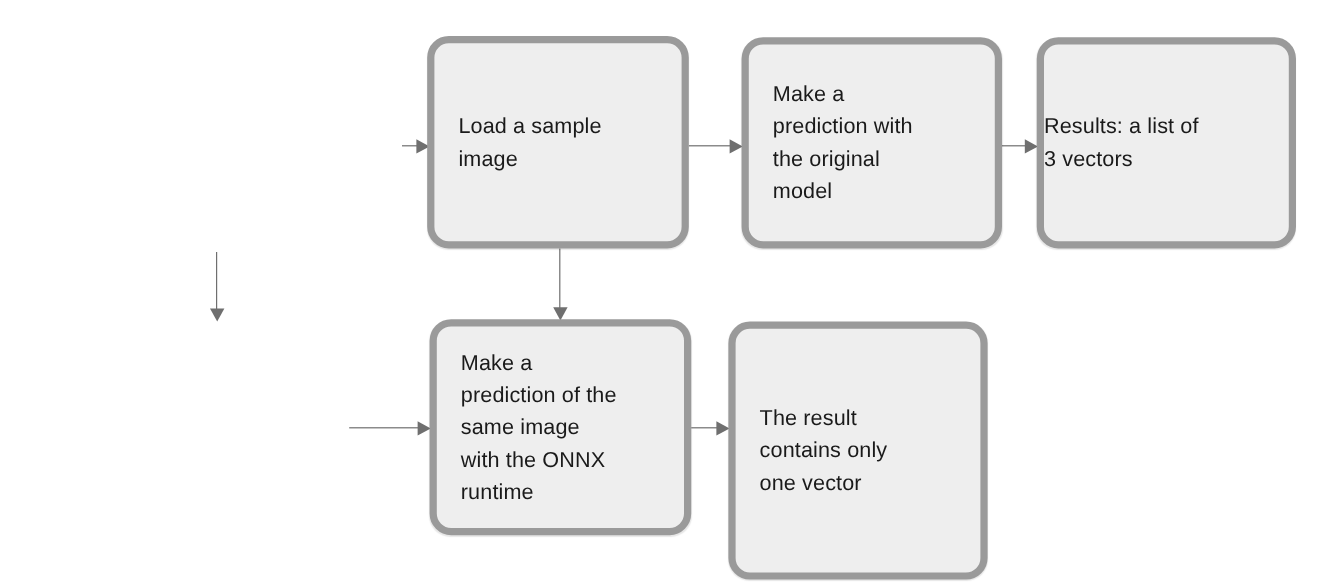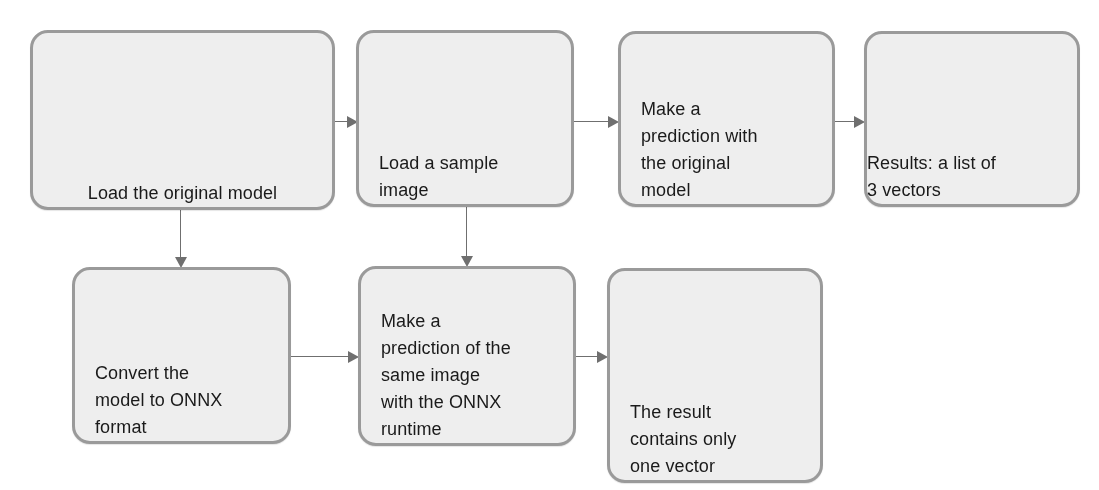--- a/index.html
+++ b/index.html
@@ -13,24 +13,24 @@
     width: 1099px;
     height: 490px;
     background: #ffffff;
     font-family: "Liberation Sans", sans-serif;
     overflow: hidden;
   }
   .node {
     position: absolute;
     box-sizing: border-box;
     background: #eeeeee;
-    border: 3px solid #000000;
+    border: 6px solid #000000;
     border-radius: 18px;
     display: flex;
-    align-items: flex-end;
+    align-items: center;
     box-shadow: 0 1px 1px rgba(0,0,0,0.10);
   }
   .node-label {
     font-size: 18px;
     line-height: 27px;
     color: #1a1a1a;
     white-space: pre-line;
     letter-spacing: 0.1px;
   }
   .node.align-center {
@@ -81,41 +81,33 @@
     <div class="edge-h" style="left: 835px; top: 121px; width: 20px; background: rgb(111, 111, 111);"></div>
     <div class="arrow-right" style="left: 854px; top: 116px; border-left-color: rgb(111, 111, 111);"></div>
     <div class="edge-v" style="left: 180px; top: 210px; height: 48px; background: rgb(111, 111, 111);"></div>
     <div class="arrow-down" style="left: 175px; top: 257px; border-top-color: rgb(111, 111, 111);"></div>
     <div class="edge-v" style="left: 466px; top: 207px; height: 50px; background: rgb(111, 111, 111);"></div>
     <div class="arrow-down" style="left: 461px; top: 256px; border-top-color: rgb(111, 111, 111);"></div>
     <div class="edge-h" style="left: 291px; top: 356px; width: 58px; background: rgb(111, 111, 111);"></div>
     <div class="arrow-right" style="left: 348px; top: 351px; border-left-color: rgb(111, 111, 111);"></div>
     <div class="edge-h" style="left: 576px; top: 356px; width: 22px; background: rgb(111, 111, 111);"></div>
     <div class="arrow-right" style="left: 597px; top: 351px; border-left-color: rgb(111, 111, 111);"></div>
-    <div class="node align-center" style="left: 30px; top: 30px; width: 305px; height: 180px; background: rgb(238, 238, 238); border-color: rgb(154, 154, 154); padding-left: 14px; padding-right: 14px;">
-      <div class="node-label" style="color: rgb(26, 26, 26);">Load the original model</div>
-    </div>
     <div class="node align-left" style="left: 356px; top: 30px; width: 218px; height: 177px; background: rgb(238, 238, 238); border-color: rgb(154, 154, 154); padding-left: 20px; padding-right: 10px;">
       <div class="node-label" style="color: rgb(26, 26, 26);">Load a sample
 image</div>
     </div>
     <div class="node align-left" style="left: 618px; top: 31px; width: 217px; height: 176px; background: rgb(238, 238, 238); border-color: rgb(154, 154, 154); padding-left: 20px; padding-right: 10px;">
       <div class="node-label" style="color: rgb(26, 26, 26);">Make a
 prediction with
 the original
 model</div>
     </div>
     <div class="node align-left" style="left: 864px; top: 31px; width: 216px; height: 176px; background: rgb(238, 238, 238); border-color: rgb(154, 154, 154); padding-right: 10px;">
       <div class="node-label" style="color: rgb(26, 26, 26);">Results: a list of
 3 vectors</div>
-    </div>
-    <div class="node align-left" style="left: 72px; top: 267px; width: 219px; height: 177px; background: rgb(238, 238, 238); border-color: rgb(154, 154, 154); padding-left: 20px; padding-right: 10px;">
-      <div class="node-label" style="color: rgb(26, 26, 26);">Convert the
-model to ONNX
-format</div>
     </div>
     <div class="node align-left" style="left: 358px; top: 266px; width: 218px; height: 180px; background: rgb(238, 238, 238); border-color: rgb(154, 154, 154); padding-left: 20px; padding-right: 10px;">
       <div class="node-label" style="color: rgb(26, 26, 26);">Make a
 prediction of the
 same image
 with the ONNX
 runtime</div>
     </div>
     <div class="node align-left" style="left: 607px; top: 268px; width: 216px; height: 215px; background: rgb(238, 238, 238); border-color: rgb(154, 154, 154); padding-left: 20px; padding-right: 10px;">
       <div class="node-label" style="color: rgb(26, 26, 26);">The result

